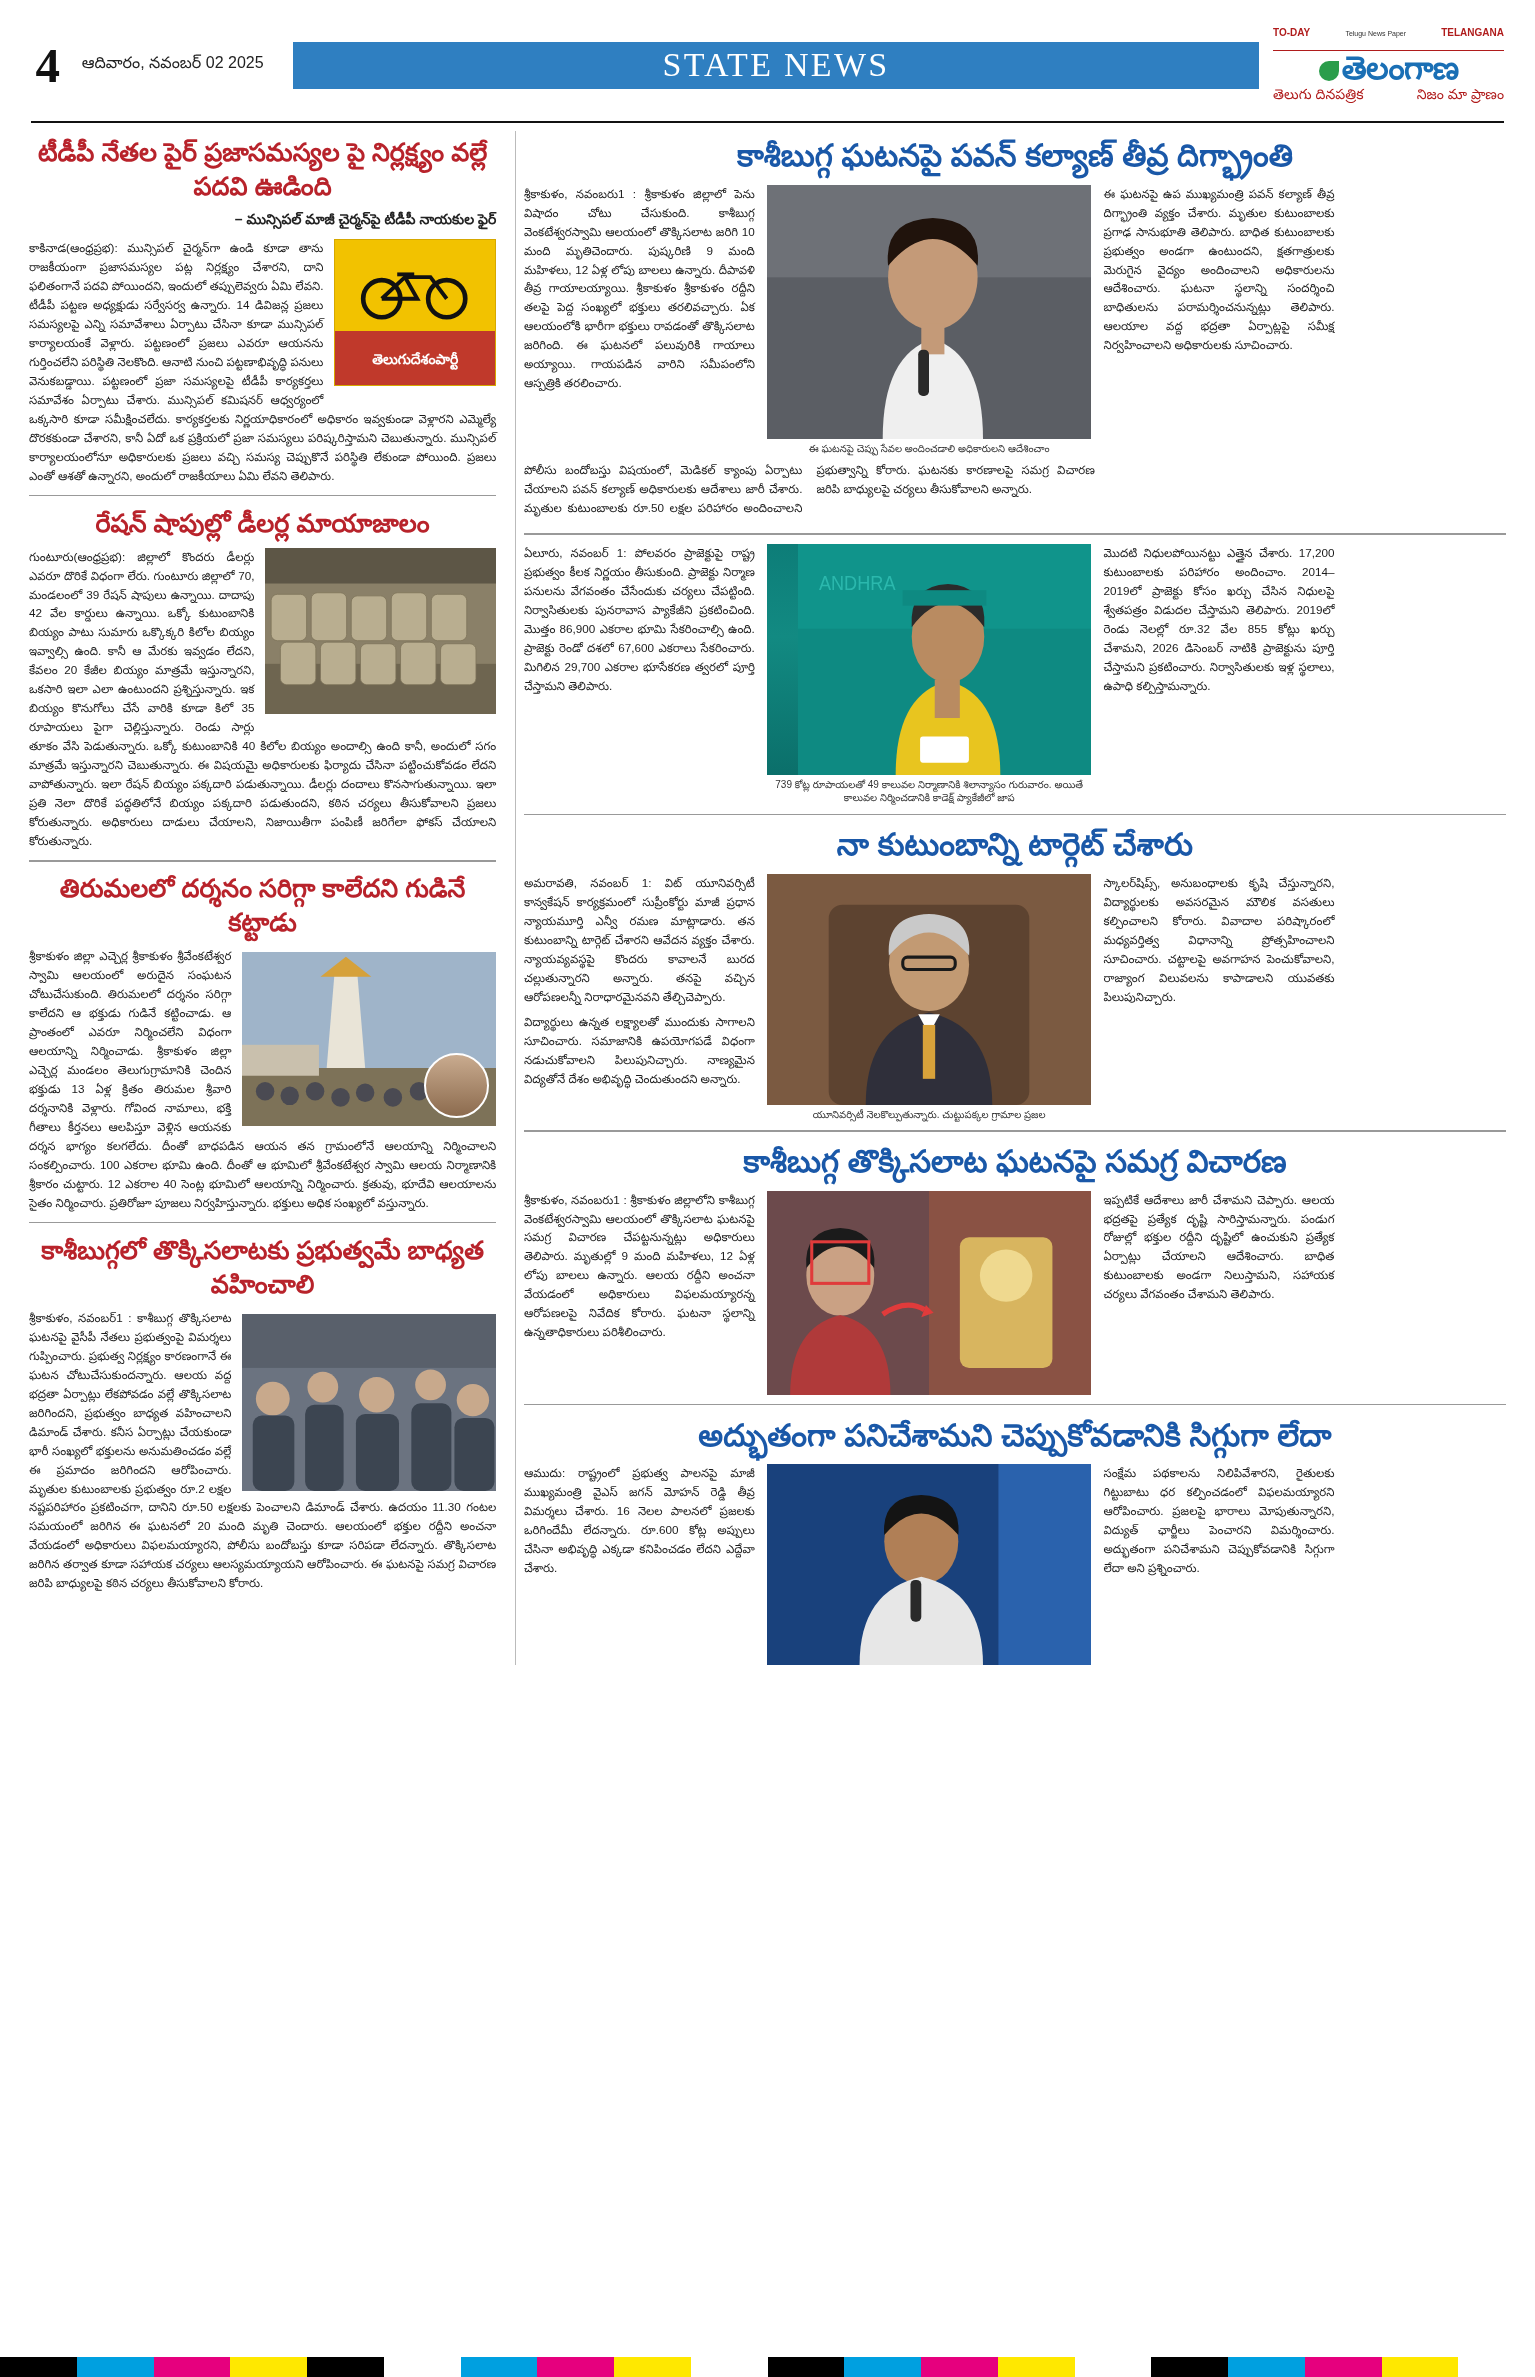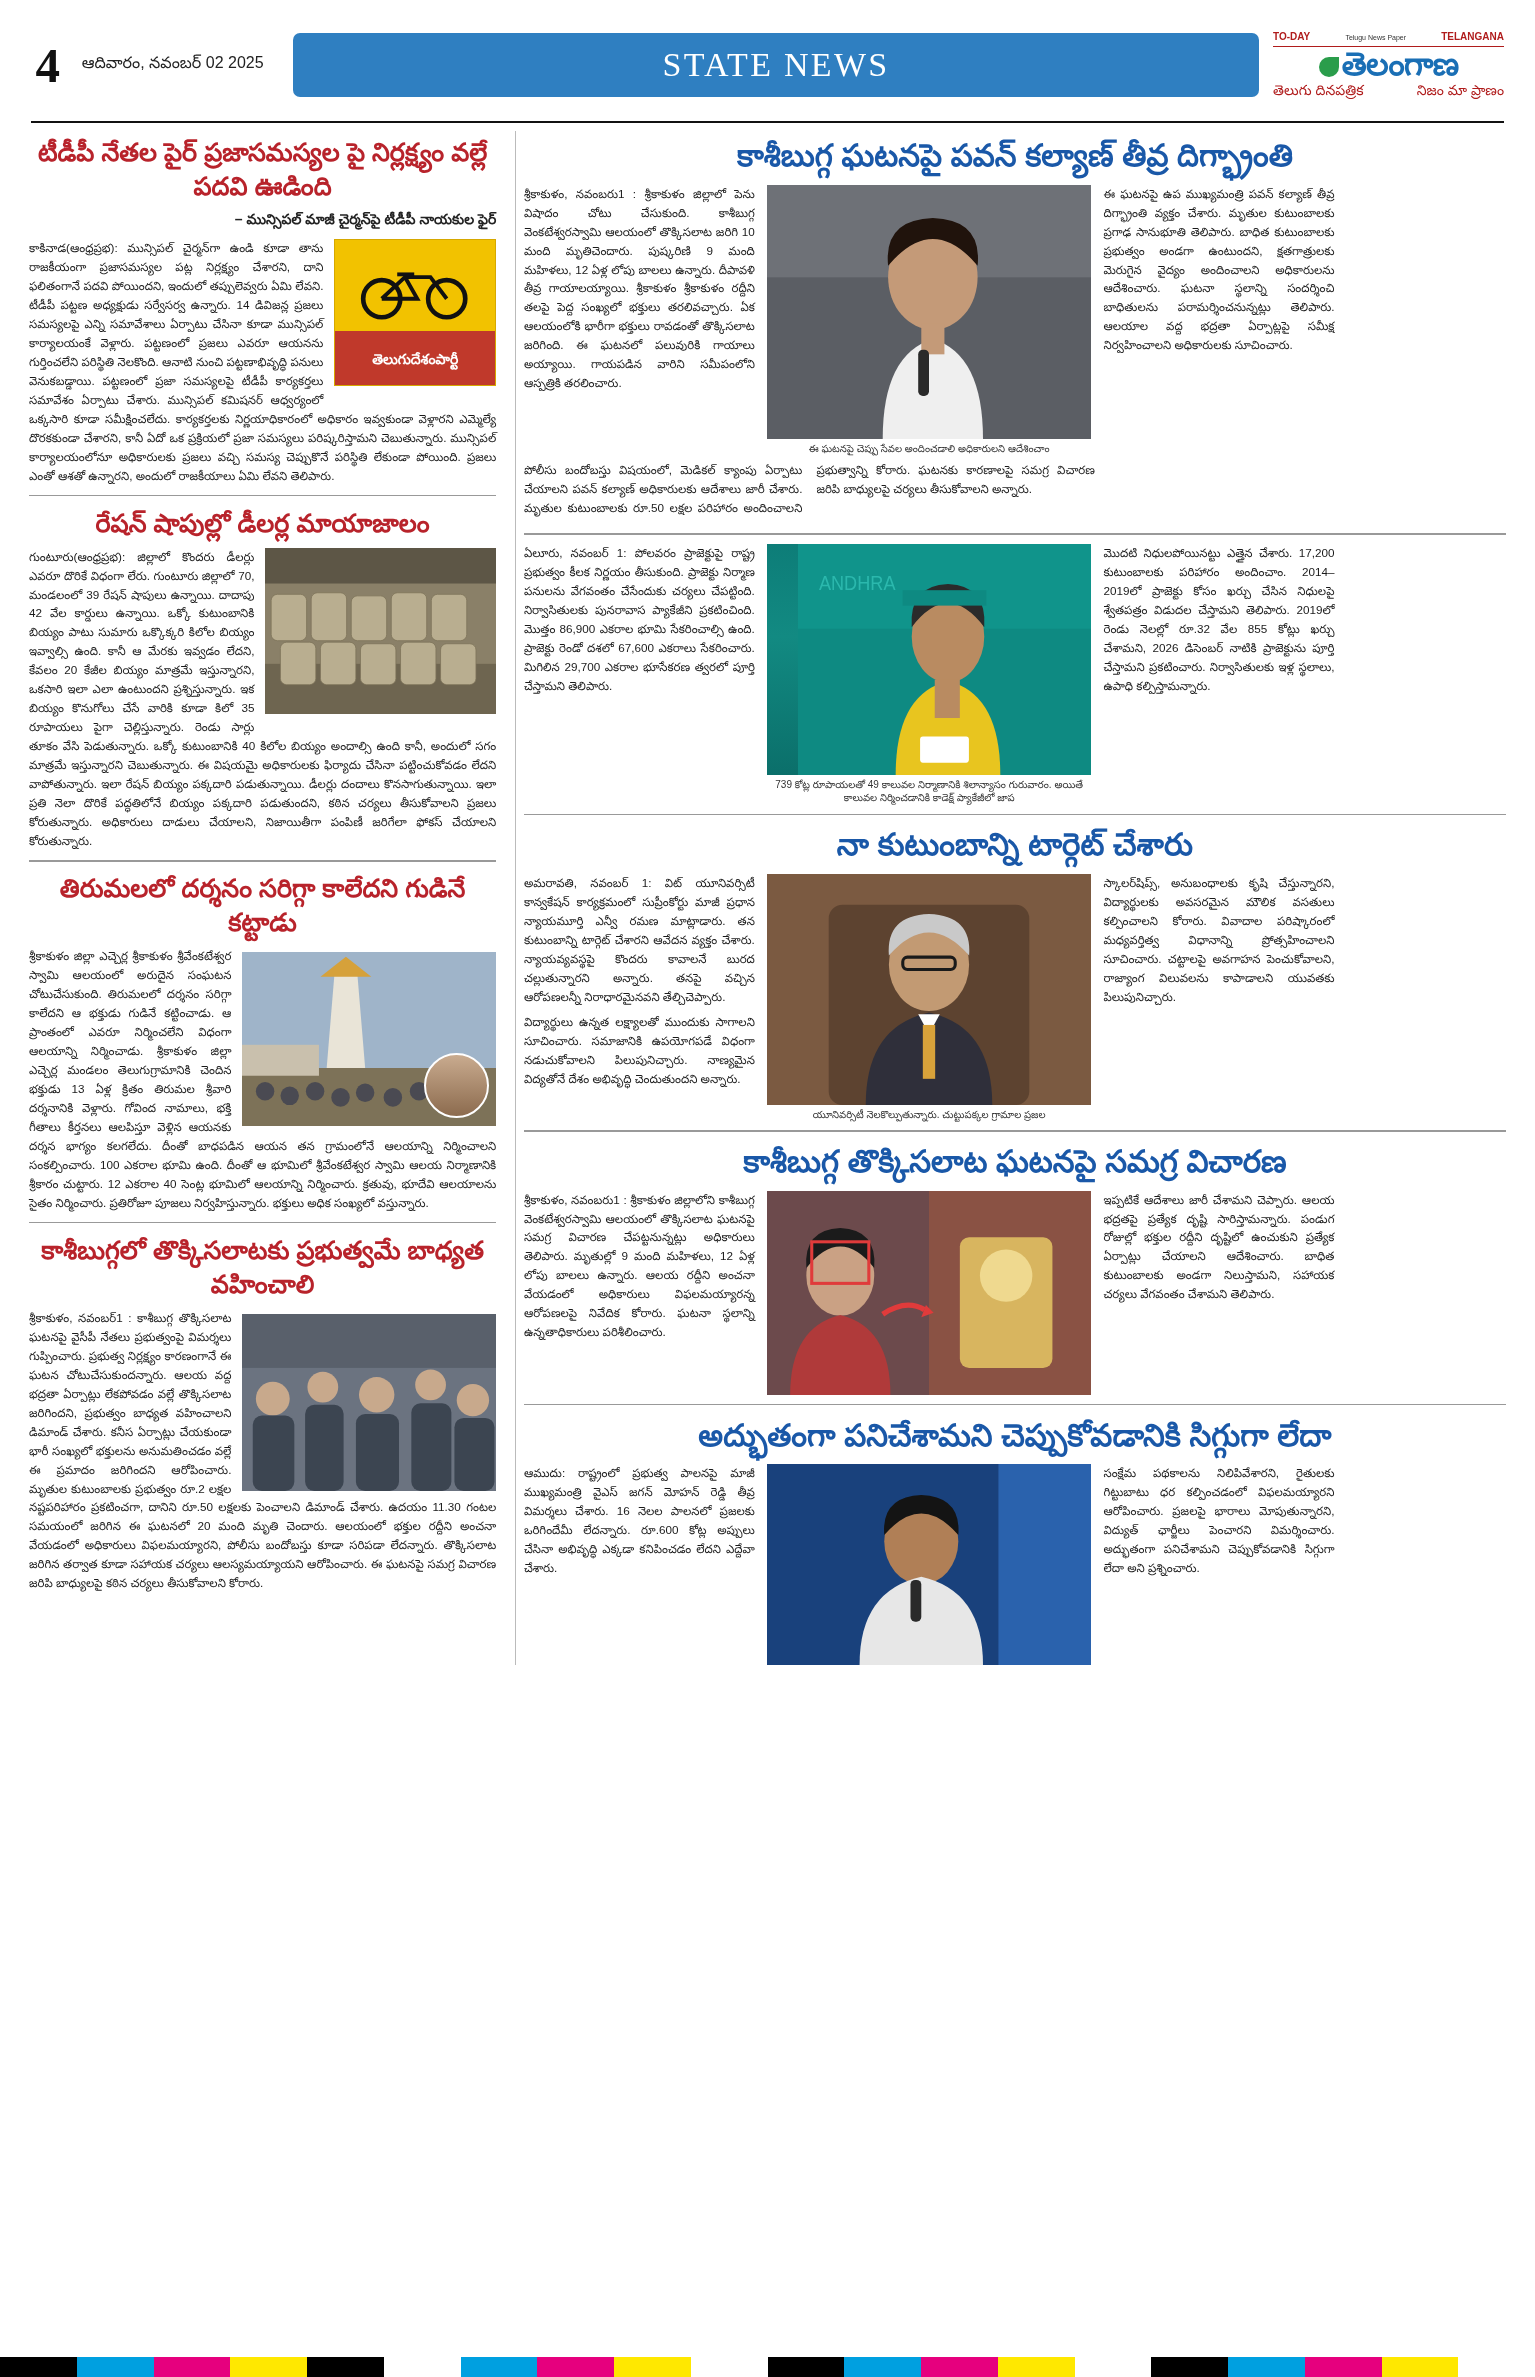--- a/index.html
+++ b/index.html
@@ -35,44 +35,43 @@
   }
   .date-line {
     font-size:16px;
     color:#222;
     padding:0 15.4px 0 7.7px;
     white-space:nowrap;
   }
   .masthead-band {
     flex:1;
     background:#2f7fc1;
-    height:64px;
+    height:47px;
     display:flex;
     align-items:center;
     justify-content:center;
     margin:0 14px;
     position:relative;
-    border-radius:7px;
   }
   .masthead-band .title {
     font-family:"Liberation Serif", serif;
     font-size:34px;
     letter-spacing:2.3px;
     color:#ffffff;
     font-weight:400;
   }
   .logo-box {
     width:231px;
     text-align:center;
     line-height:1.05;
   }
   .logo-top {
     display:flex; justify-content:space-between; align-items:center;
     font-size:10px; font-weight:700; color:#b01c1c;
-    border-bottom:0.8px solid #b01c1c; padding-bottom:3px; margin-bottom:1.5px;
+    border-bottom:0.8px solid #b01c1c; padding-bottom:11px; margin-bottom:1.5px;
   }
   .logo-top .mid { font-size:7px; color:#333; font-weight:400;}
   .logo-main {
     font-size:32px; color:#1a6fb5; font-weight:700;
     position:relative; letter-spacing:-0.8px;
   }
   .logo-leaf {
     display:inline-block; width:20px; height:20px; border-radius:50% 0 50% 50%;
     background:#2a9d4b; vertical-align:middle; margin-right:3.1px;
   }

